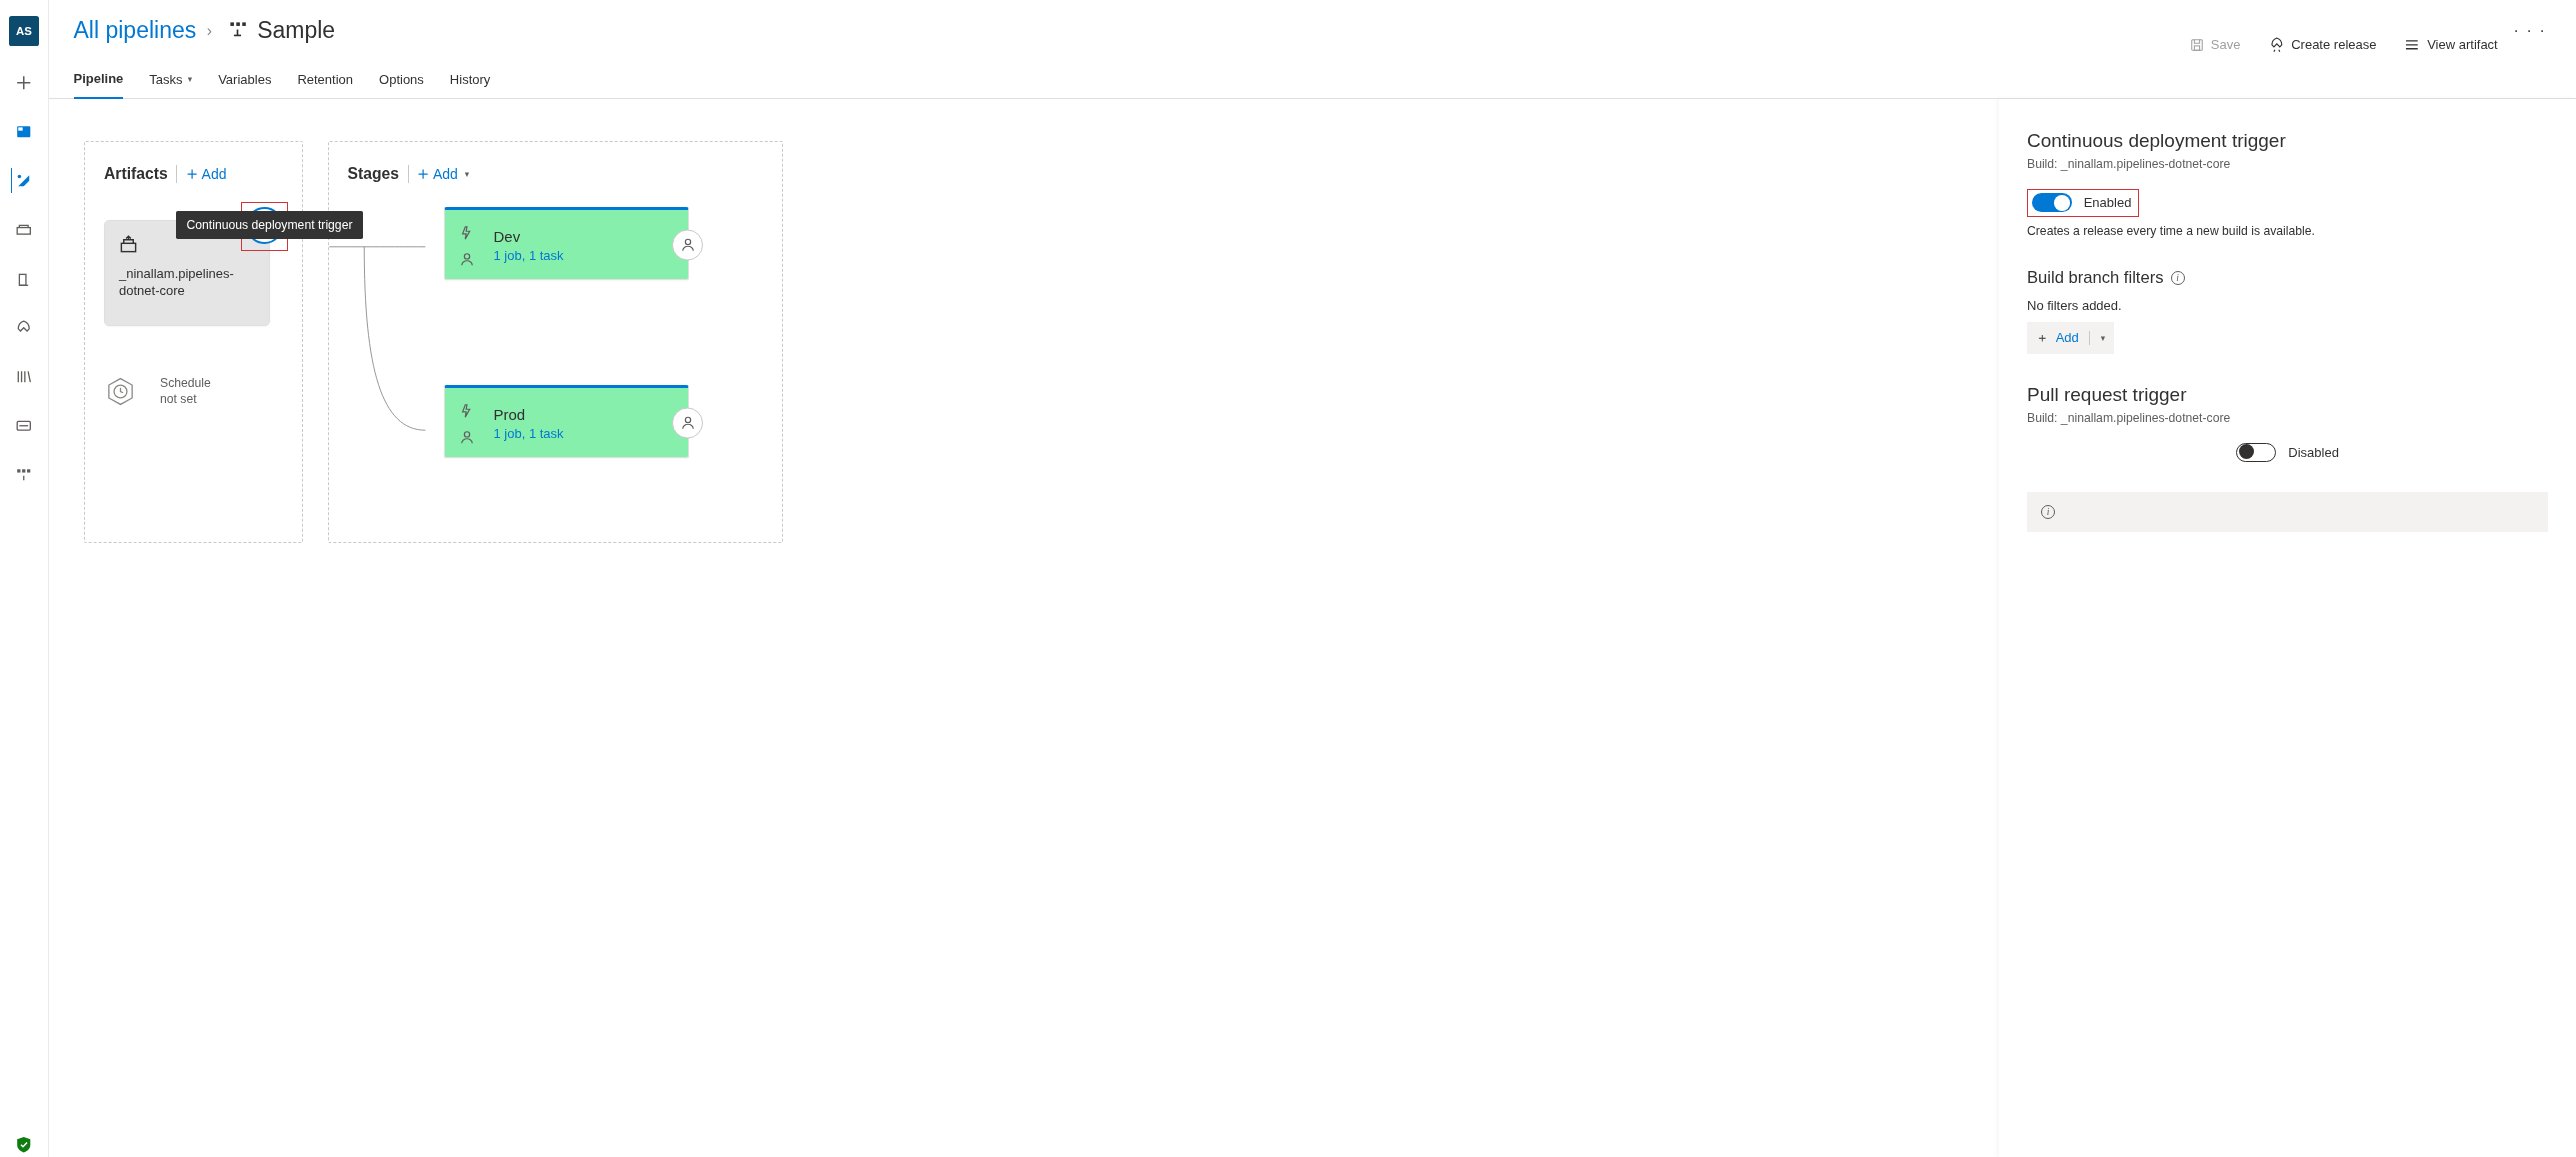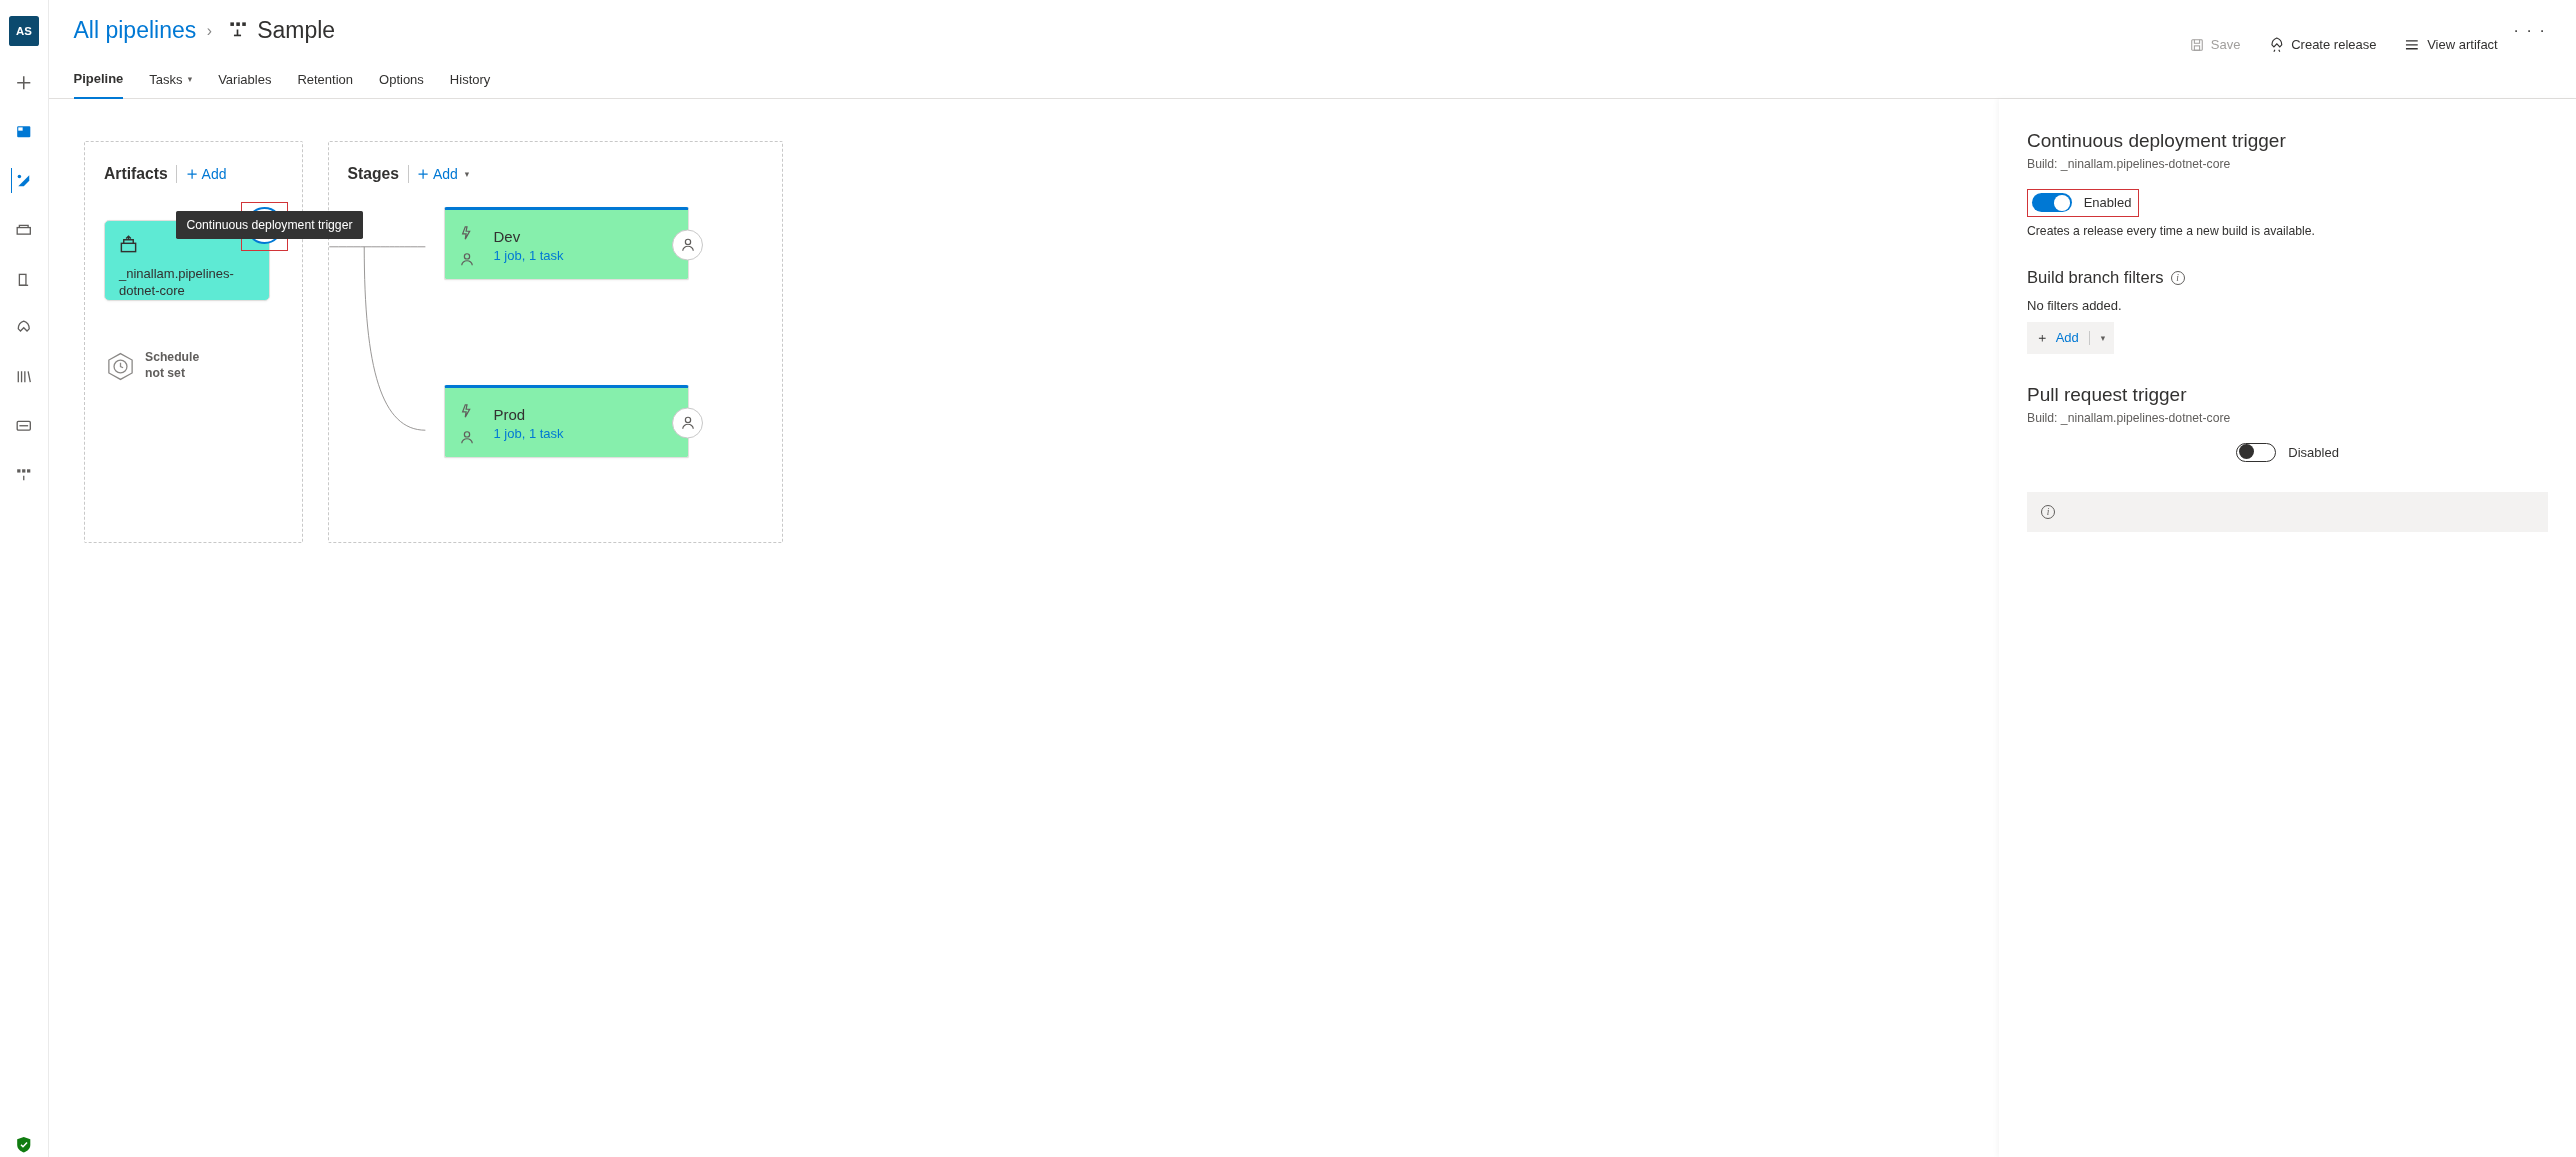--- a/index.html
+++ b/index.html
@@ -44,29 +44,29 @@
   .cols { display:flex; gap:24.5px; }
   .col { border:0.9px dashed #c8c8c8; border-radius:1.7px; padding:23px 19px 35px 19px; position:relative;}
   .col.artifacts { width:219px; min-height:332px;}
   .col.stages { width:455px; min-height:402px;}
   .col-head { display:flex; align-items:center; gap:8.7px; margin-bottom:24.5px;}
   .col-head .lbl { font-size:15.7px; font-weight:600;}
   .col-head .sep { width:0.9px; height:17.5px; background:#c8c8c8;}
   .col-head .add { color:#0078d4; font-size:14px; cursor:pointer; display:flex; align-items:center; gap:3.5px;}
   .col-head .dd { font-size:8.7px; color:#605e5c; margin-left:3.5px; }
 
-  .artifact-card { background:#5eead4; border:0.9px solid #e1dfdd; border-radius:5.2px; padding:14px 14px 0 14px; position:relative; width:166px; box-shadow:0 0.9px 1.7px rgba(0,0,0,.04);}
+  .artifact-card { background:#e5e5e5; border:0.9px solid #e1dfdd; border-radius:5.2px; padding:14px 14px 25px 14px; position:relative; width:166px; box-shadow:0 0.9px 1.7px rgba(0,0,0,.04);}
   .artifact-card .aicon { font-size:17.5px; margin-bottom:7px; color:#323130;}
   .artifact-card .aname { font-size:13px; word-break:break-word; line-height:1.3;}
   .trigger-btn { position:absolute; top:-14px; right:-14px; width:37px; height:37px; border-radius:50%; background:#fff; border:2.6px solid #0078d4; display:flex; align-items:center; justify-content:center; cursor:pointer;}
   .trigger-btn svg{ color:#0078d4; }
   .trigger-highlight{ position:absolute; top:-19px; right:-19px; width:47px; height:49px; border:1.7px solid #d13438; pointer-events:none;}
   .tooltip { position:absolute; top:-8.7px; left:72px; background:#333; color:#fff; font-size:12.2px; padding:7px 10.5px; border-radius:1.7px; white-space:nowrap; z-index:5;}
 
-  .schedule { display:flex; align-items:center; gap:8px; margin-top:49px;font-weight:bold;}
+  .schedule { display:flex; align-items:flex-end; gap:23px; margin-top:49px;}
   .schedule .hex { width:33px; height:33px; display:flex; align-items:center; justify-content:center; color:#605e5c; }
   .schedule .txt { font-size:12.2px; color:#605e5c; line-height:1.3;}
 
   .stage-card { background:#86efac; border:0.9px solid #e1dfdd; border-top:3.5px solid #0078d4; border-radius:2.6px; width:245px; padding:17.5px 15.7px 15.7px 49px; position:relative; margin-bottom:105px; margin-left:96px; box-shadow:0 0.9px 1.7px rgba(0,0,0,.04);}
   .stage-card:last-child{ margin-bottom:0;}
   .stage-card .sname { font-size:15px; color:#323130; margin-bottom:3.5px;}
   .stage-card .sjobs { font-size:13px; color:#0078d4; cursor:pointer;}
   .stage-card .side-ic { position:absolute; left:15.7px; top:15.7px; display:flex; flex-direction:column; gap:8.7px; color:#605e5c;}
   .stage-card .user-btn { position:absolute; right:-15.7px; top:50%; transform:translateY(-50%); width:31px; height:31px; border-radius:50%; background:#fff; border:0.9px solid #c8c8c8; display:flex; align-items:center; justify-content:center; cursor:pointer;}
 

